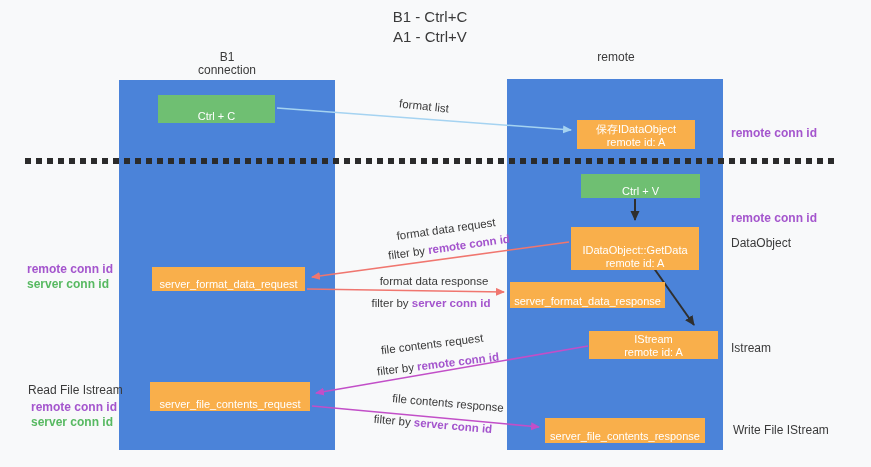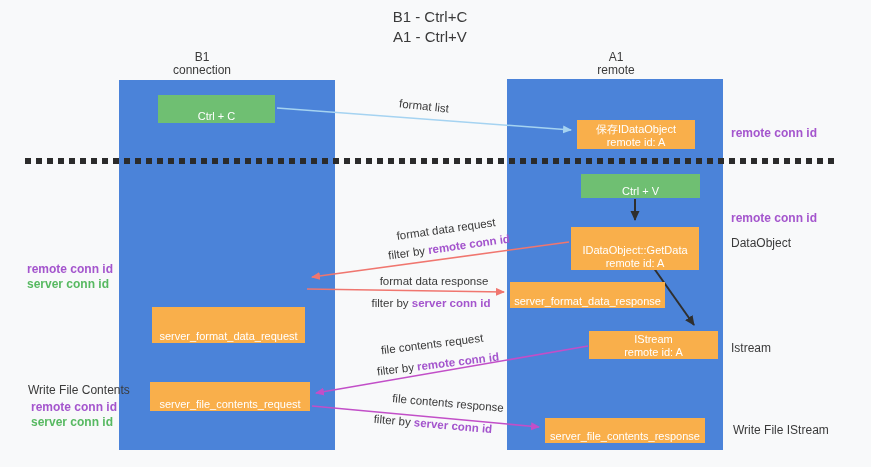--- a/index.html
+++ b/index.html
@@ -67,26 +67,25 @@
     <line class="lnR" x1="307" y1="289" x2="504" y2="292" marker-end="url(#mR)"></line>
     <line class="lnM" x1="588" y1="346" x2="316" y2="393" marker-end="url(#mM)"></line>
     <line class="lnM" x1="312" y1="406" x2="539" y2="427" marker-end="url(#mM)"></line>
   </svg>
 
   <div class="title" style="left:330px;top:7px;width:200px;">
     <div>B1 - Ctrl+C</div>
     <div>A1 - Ctrl+V</div>
   </div>
 
-  <div class="hdr" style="left:132px;top:51px;width:140px;text-align:center;">
+  <div class="hdr" style="left:157px;top:51px;width:140px;text-align:center;">
     <div>B1</div>
     <div>connection</div>
   </div>
   <div class="hdr" style="left:546px;top:51px;width:140px;">
-    <div>A1</div>
     <div>remote</div>
   </div>
 
   <div class="box green" style="left:158px;top:95px;width:117px;height:28px;">
     <span>Ctrl + C</span>
   </div>
 
   <div class="box orange" style="left:577px;top:120px;width:118px;height:29px;">
     <span>保存IDataObject</span>
     <span>remote id: A</span>
@@ -94,21 +93,21 @@
 
   <div class="box green" style="left:581px;top:174px;width:119px;height:24px;">
     <span>Ctrl + V</span>
   </div>
 
   <div class="box orange" style="left:571px;top:227px;width:128px;height:43px;">
     <span>IDataObject::GetData</span>
     <span>remote id: A</span>
   </div>
 
-  <div class="box orange" style="left:152px;top:267px;width:153px;height:36px;margin-top:40px;">
+  <div class="box orange" style="left:152px;top:267px;width:153px;height:24px;">
     <span>server_format_data_request</span>
   </div>
 
   <div class="box orange" style="left:510px;top:282px;width:155px;height:26px;">
     <span>server_format_data_response</span>
   </div>
 
   <div class="box orange" style="left:589px;top:331px;width:129px;height:28px;">
     <span>IStream</span>
     <span>remote id: A</span>
@@ -125,21 +124,21 @@
   <div class="lbl purple" style="left:731px;top:126px;">remote conn id</div>
   <div class="lbl purple" style="left:731px;top:211px;">remote conn id</div>
   <div class="lbl" style="left:731px;top:236px;">DataObject</div>
   <div class="lbl" style="left:731px;top:341px;">Istream</div>
   <div class="lbl" style="left:733px;top:423px;">Write File IStream</div>
 
   <div class="lbl stack" style="left:27px;top:262px;">
     <span class="purple">remote conn id</span>
     <span class="green">server conn id</span>
   </div>
-  <div class="lbl" style="left:28px;top:383px;">Write File Contents</div>
+  <div class="lbl" style="left:28px;top:383px;">Read File Istream</div>
   <div class="lbl stack" style="left:31px;top:400px;">
     <span class="purple">remote conn id</span>
     <span class="green">server conn id</span>
   </div>
 
   <div class="alabel" style="left:424px;top:106px;transform:translate(-50%,-50%) rotate(6deg);">format list</div>
 
   <div class="alabel" style="left:446px;top:229px;transform:translate(-50%,-50%) rotate(-8deg);">format data request</div>
   <div class="alabel" style="left:449px;top:247px;transform:translate(-50%,-50%) rotate(-8deg);">
     <span>filter by </span><span class="key">remote conn id</span>

